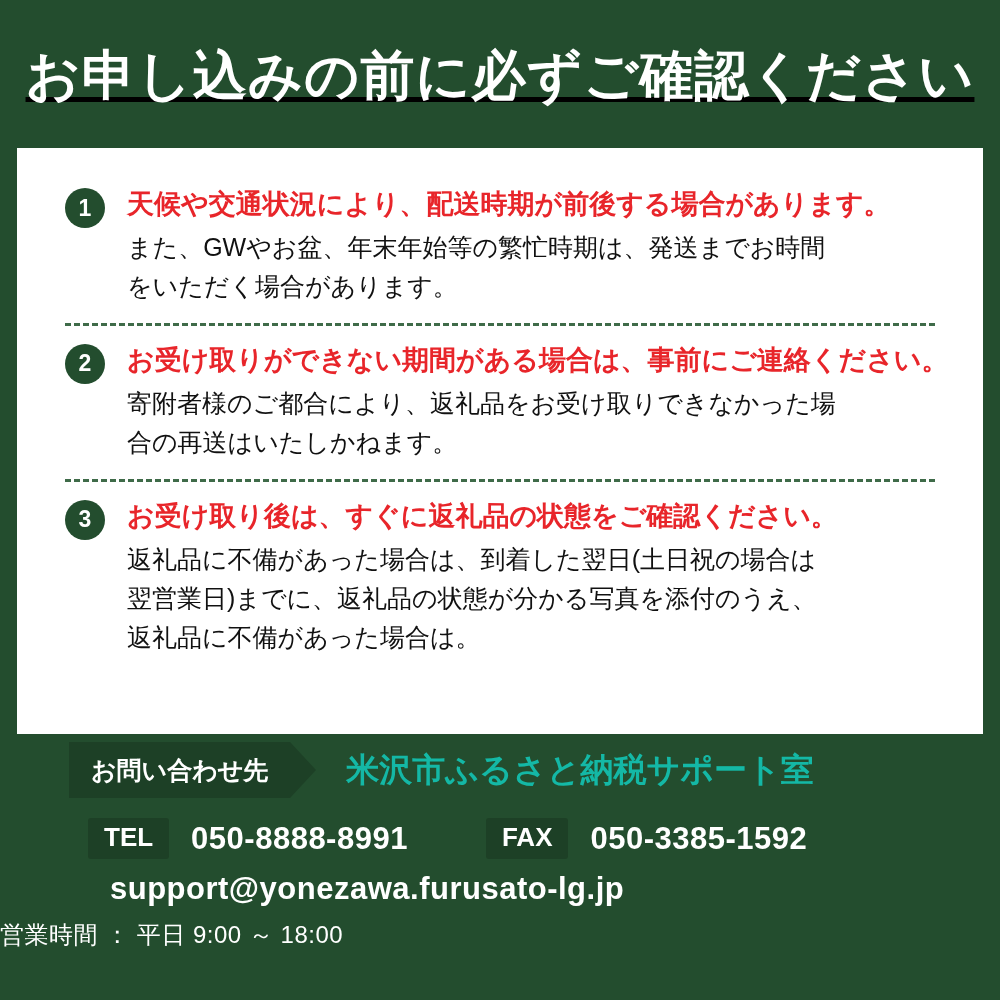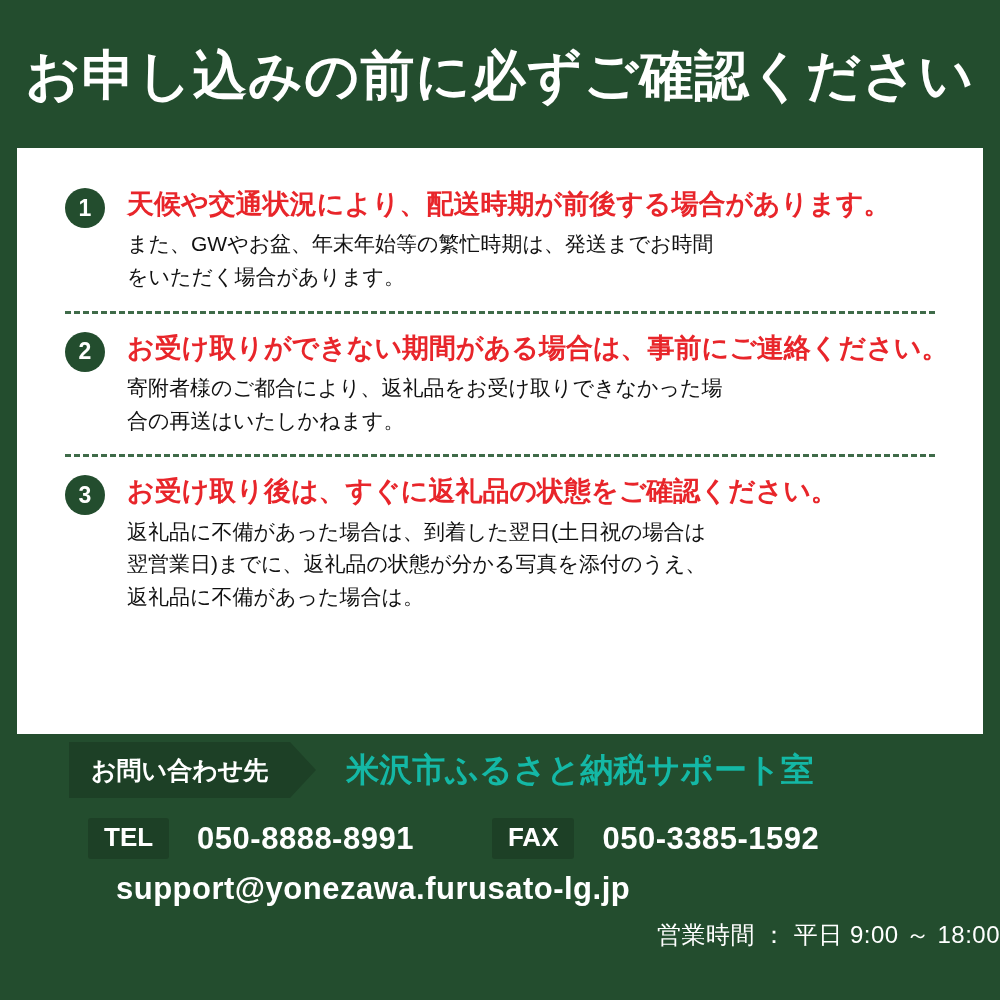--- a/index.html
+++ b/index.html
@@ -22,20 +22,21 @@
   }
   .header {
     position: absolute;
     left: 0;
     top: 0;
     width: 1000px;
     height: 152px;
     display: flex;
     align-items: center;
     justify-content: center;
+    text-decoration: underline;
   }
   .header-title {
     color: #ffffff;
     font-size: 54px;
     font-weight: bold;
     letter-spacing: 1px;
     white-space: nowrap;
   }
   .white-card {
     position: absolute;
@@ -71,21 +72,21 @@
   .item-head {
     color: #e8252a;
     font-size: 27px;
     font-weight: bold;
     line-height: 1.35;
     white-space: nowrap;
     margin-bottom: 6px;
   }
   .item-body {
     color: #111111;
-    font-size: 21px;
+    font-size: 25px;
     line-height: 1.55;
     white-space: nowrap;
   }
   .divider {
     margin: 17px 0 16px 0;
     height: 0;
     border-top: 3px dashed #3f6b49;
   }
   .contact-bar {
     position: absolute;
@@ -147,37 +148,37 @@
     font-weight: bold;
     padding: 4px 16px 6px 16px;
     border-radius: 3px;
     white-space: nowrap;
     line-height: 1.2;
   }
   .value {
     color: #ffffff;
     font-size: 31px;
     font-weight: bold;
-    margin-left: 28px;
+    margin-left: 22px;
     white-space: nowrap;
     letter-spacing: 0.5px;
   }
   .row-tel {
     margin-left: 88px;
   }
   .spacer-fax {
     width: 78px;
   }
   .row-email {
     margin-left: 88px;
   }
   .hours {
     color: #ffffff;
     font-size: 24px;
-    text-align: right;
+    text-align: left;
     margin-top: 10px;
     letter-spacing: 0.5px;
   }
 </style>
 </head>
 <body>
 
 <div class="page">
 
   <div class="header">

